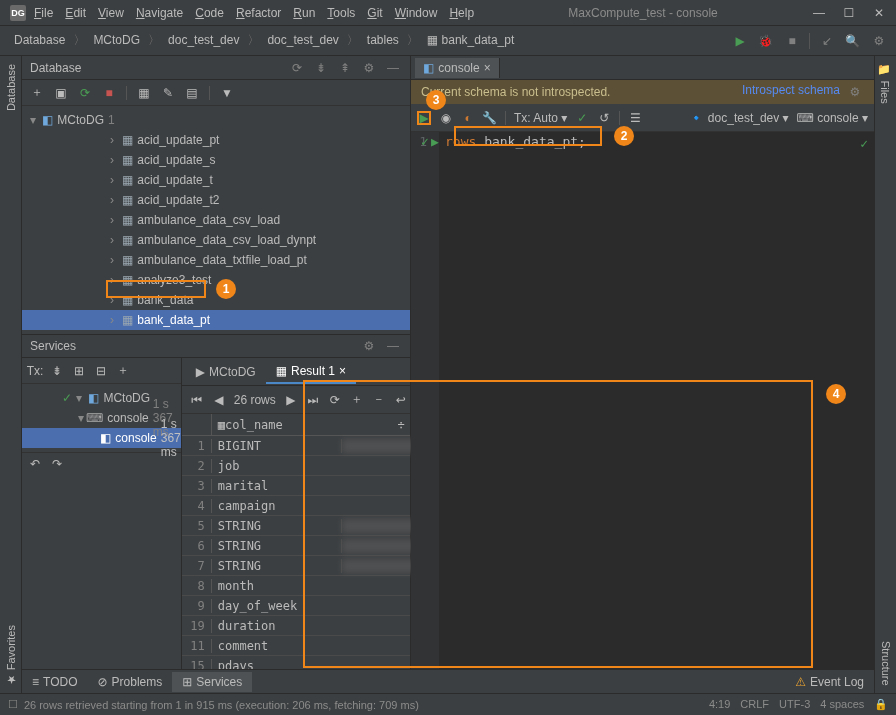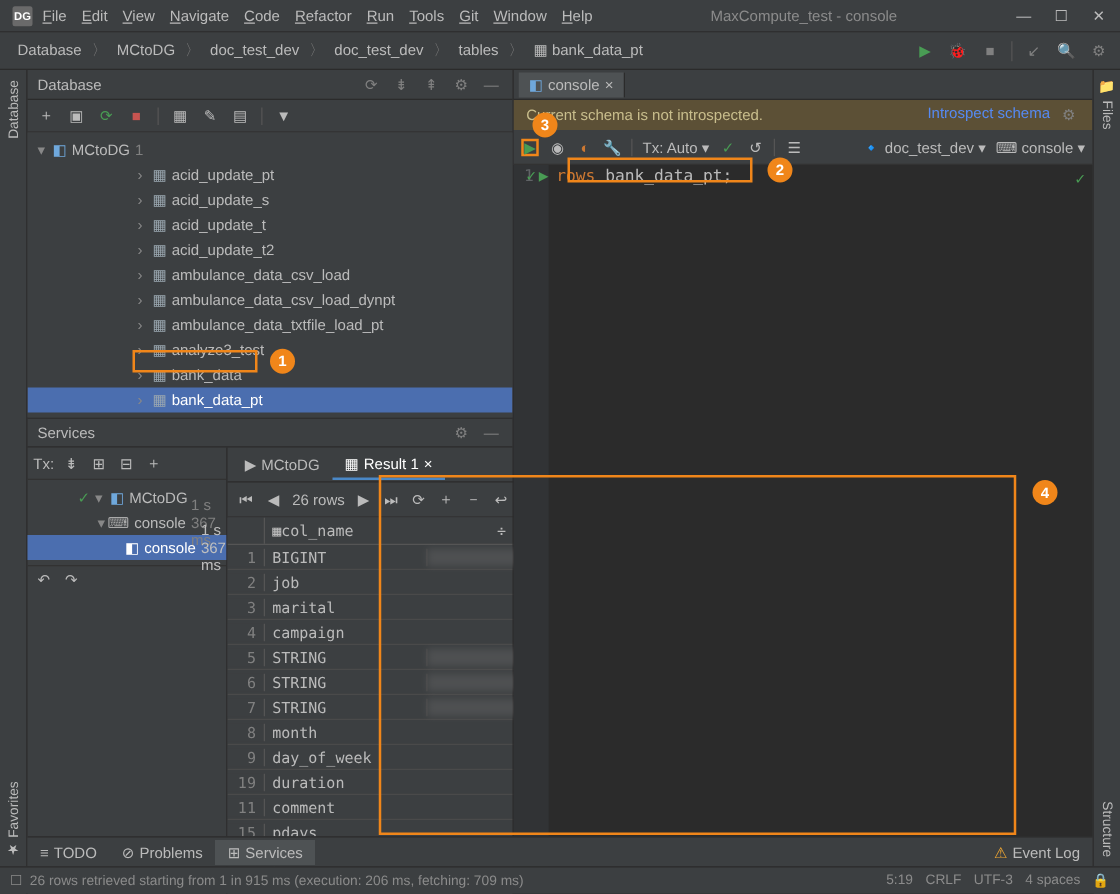--- a/index.html
+++ b/index.html
@@ -395,19 +395,19 @@
   <span class="btm-tab">
       <span style="color:#f0a732">⚠</span> 
       <span>Event Log</span>
     </span>
 </div>
 
 <div class="status-bar">
   <span>☐</span>
   <span style="margin-left:6px">26 rows retrieved starting from 1 in 915 ms (execution: 206 ms, fetching: 709 ms)</span>
   <div class="right">
-    <span>5:19</span>
+    <span>4:19</span>
     <span>CRLF</span>
     <span>UTF-3</span>
     <span>4 spaces</span>
     <span>🔒</span>
   </div>
 </div>
 
 </body></html>

